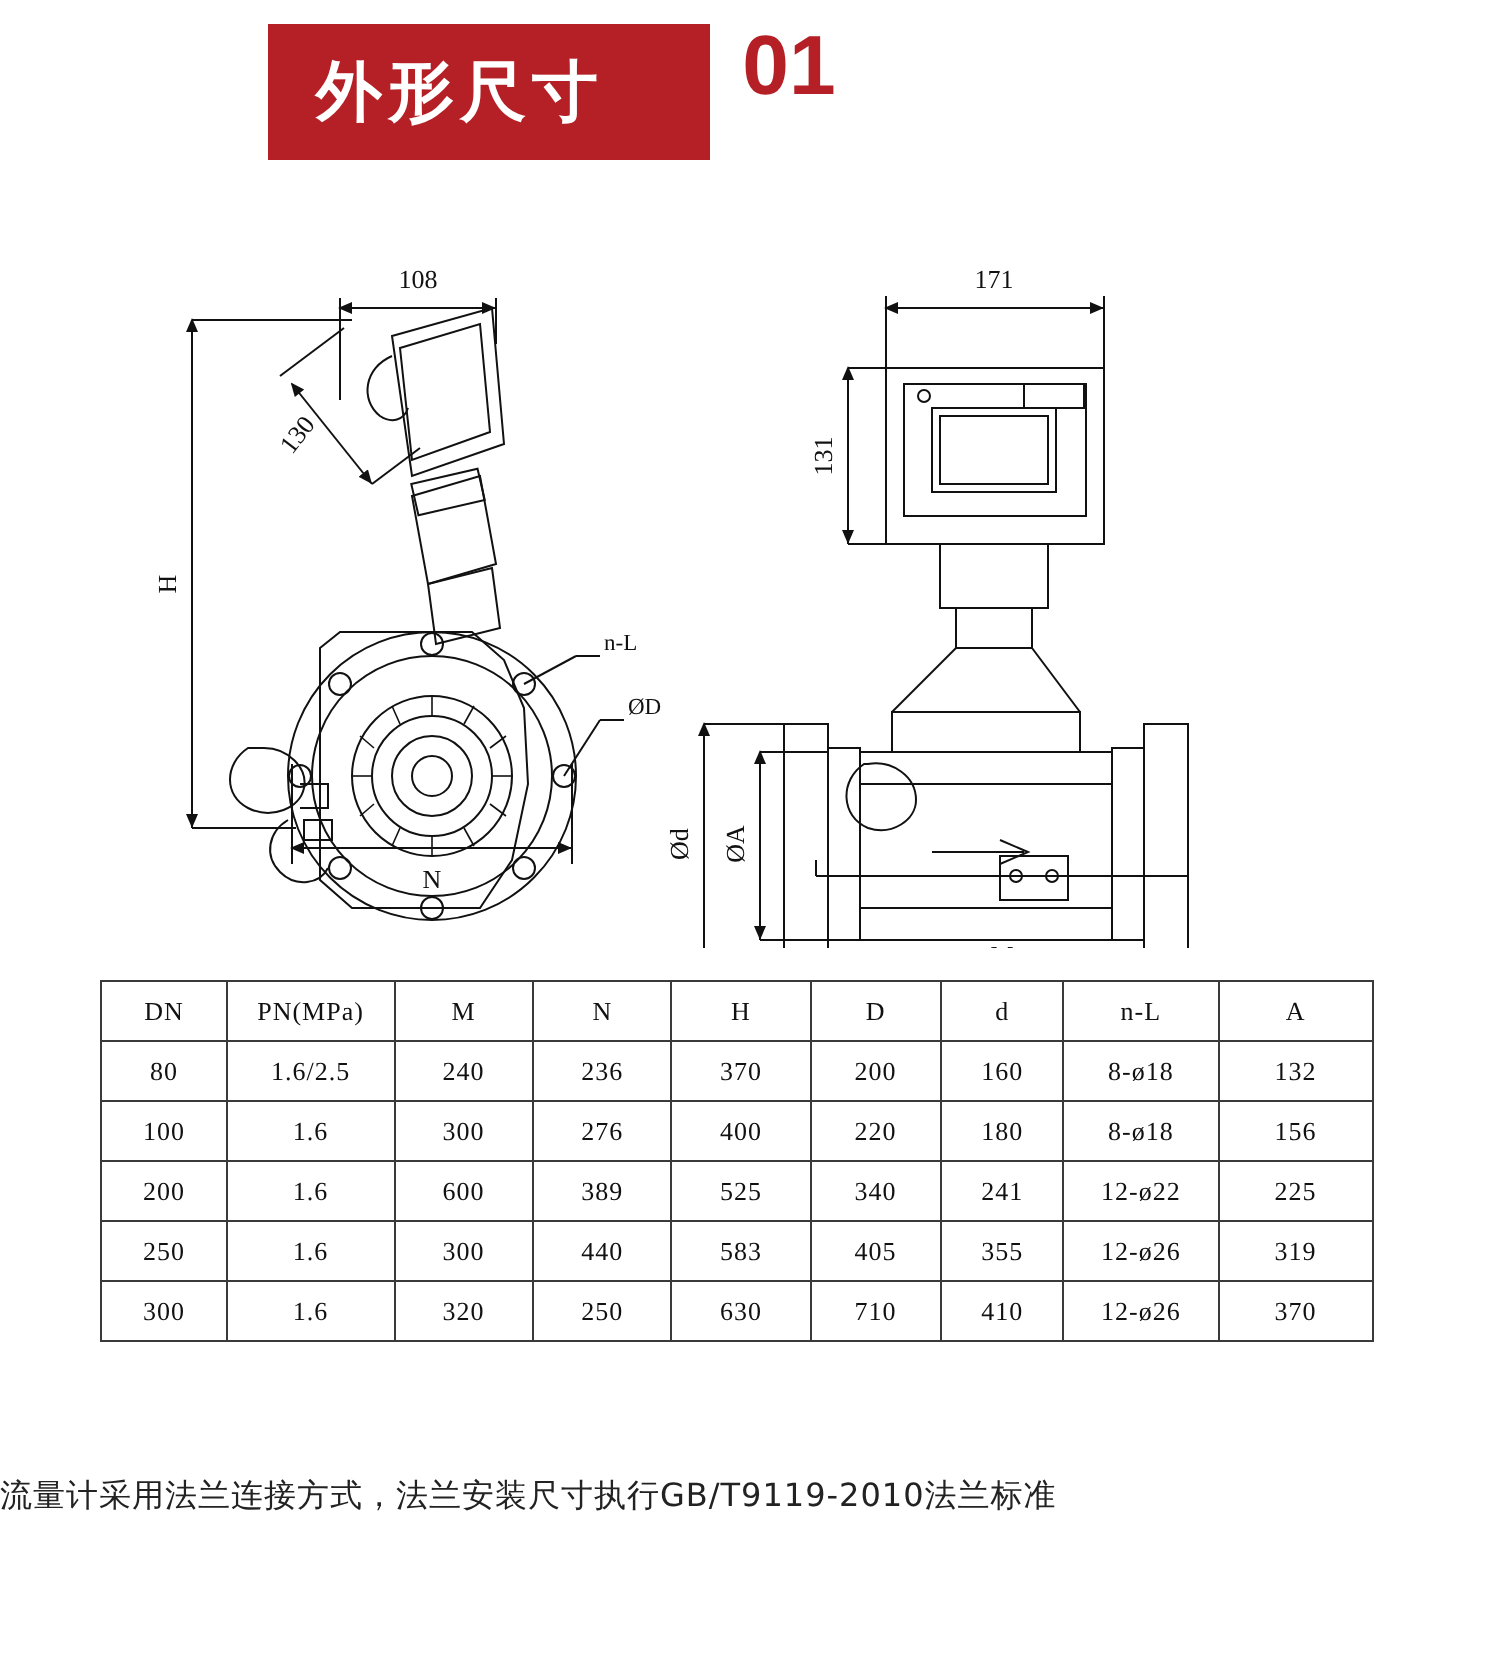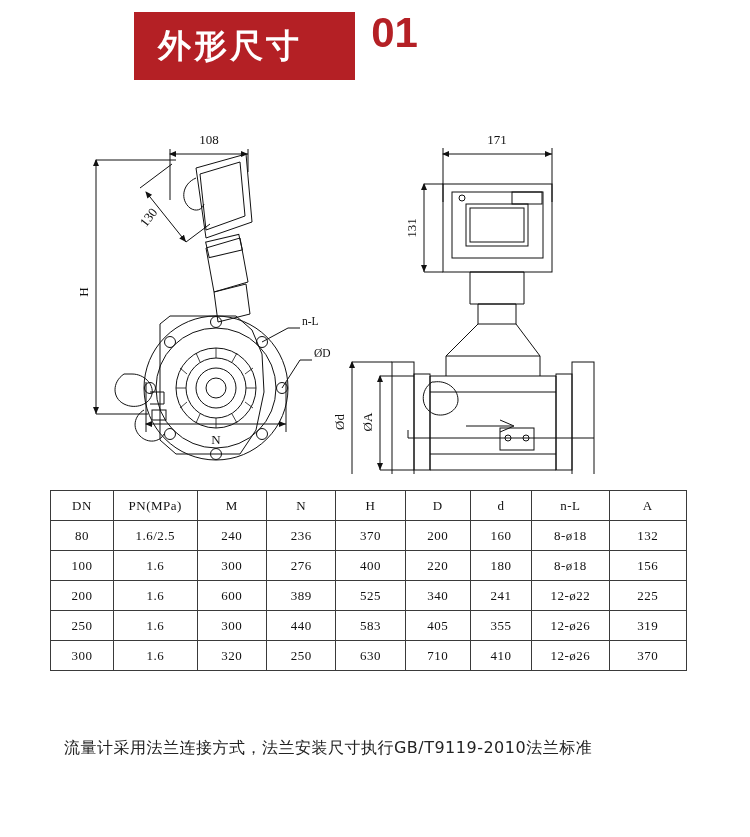--- a/index.html
+++ b/index.html
@@ -101,21 +101,21 @@
   col.c5 { width: 75px; }
   col.c6 { width: 70px; }
   col.c7 { width: 90px; }
 
   
   .footer-note {
     position: absolute;
     left: 0;
     top: 738px;
     width: 656px;
-    text-align: center;
+    text-align: left;
     font-size: 16px;
     color: #222222;
     font-family: "DejaVu Sans", "Liberation Sans", sans-serif;
     letter-spacing: 0.5px;
   }
 
   
   .dtxt {
     font-family: "Liberation Serif", serif;
     font-size: 13px;

